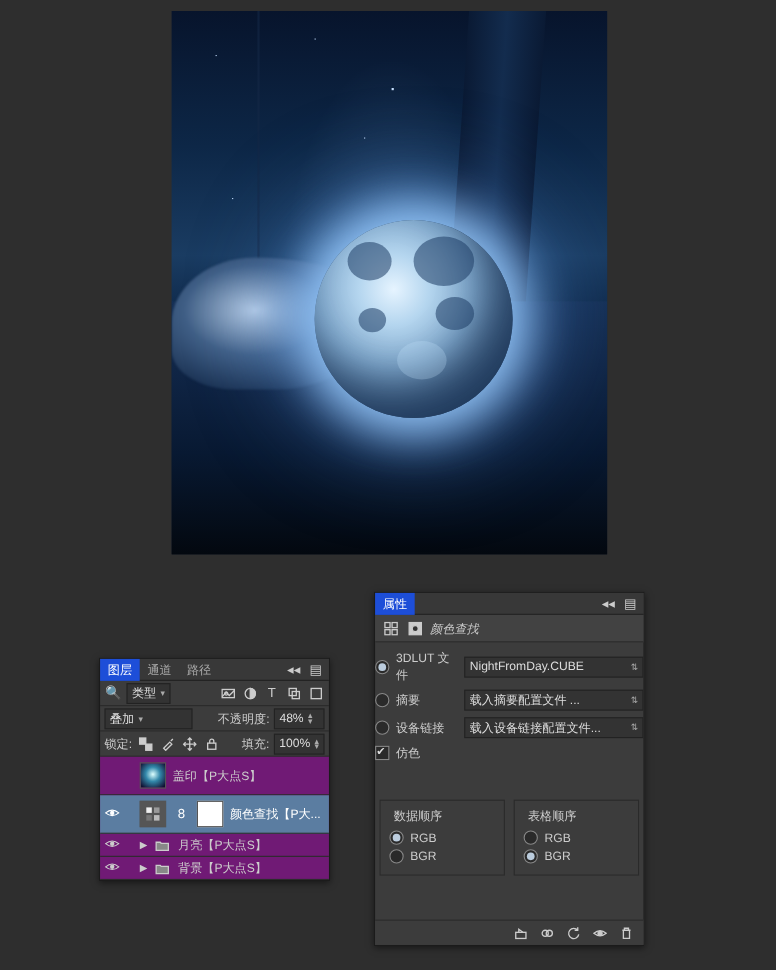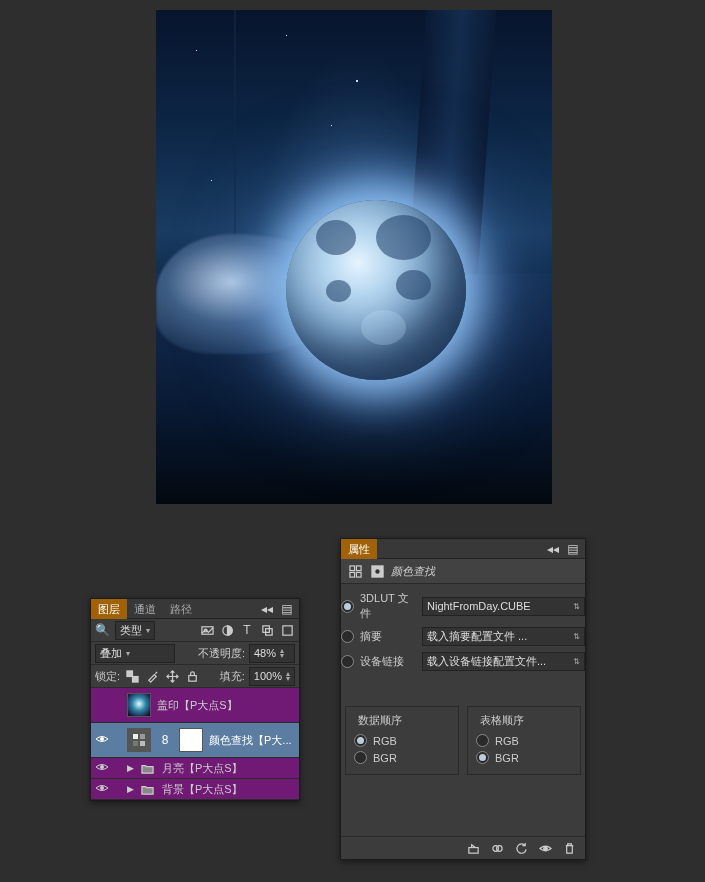--- a/index.html
+++ b/index.html
@@ -54,21 +54,21 @@
   .star{position:absolute;width:1px;height:1px;background:#c7e0ff;}
   
   .panel {
     position: absolute;
     background: #3c3c3c;
     border: 1px solid #1b1b1b;
     box-shadow: 0 2px 6px rgba(0,0,0,.5);
   }
   .tab-row { display:flex; align-items:center; height:19px; background:#383838; border-bottom:1px solid #222;}
   .tab { padding: 3px 7px 2px; color:#aaa; font-size:11px; }
-  .tab.active { background:#a16207; color:#fff; }
+  .tab.active { background:#1d4ed8; color:#fff; }
   .rowbar{display:flex;align-items:center;height:22px;border-bottom:1px solid #2a2a2a;padding:0 4px;gap:4px;}
   .dd{display:inline-flex;align-items:center;background:#333;border:1px solid #222;height:17px;padding:0 4px;font-size:11px;color:#ddd;}
   .dd .arr{margin-left:4px;font-size:8px;color:#aaa;}
   .icn{display:inline-flex;align-items:center;justify-content:center;width:16px;height:16px;color:#ccc;font-size:12px;}
   .icn svg{width:13px;height:13px;stroke:#ccc;fill:none;stroke-width:1.3;}
   .numfield{display:inline-flex;align-items:center;background:#333;border:1px solid #222;height:17px;padding:0 4px;font-size:11px;color:#ddd;min-width:36px;}
   .numfield .arrows{margin-left:4px;font-size:8px;color:#aaa;display:flex;flex-direction:column;line-height:5px;}
   .layer-list{background:#701a75;}
   .layer-row{display:flex;align-items:center;height:26px;border-bottom:1px solid #2c2c2c;padding:0 4px;gap:6px;}
   .layer-row.sel{background:#5b7da1;color:#fff;}
@@ -319,20 +319,24 @@
       </span>
     </div>
     <div class="radio-row">
       <span class="radio"></span>
       <span style="width:56px">设备链接</span>
       <span class="dd wide">
         <span class="txt">载入设备链接配置文件...</span>
         <span class="arr">⇅</span>
       </span>
     </div>
+    <div class="radio-row">
+      <span class="chk on"></span>
+      <span>仿色</span>
+    </div>
 
     <div class="order-wrap">
       <div class="order-col">
         <div class="group-title">数据顺序</div>
         <div class="radio-row" style="padding:2px 0">
           <span class="radio on"></span>
           <span>RGB</span>
         </div>
         <div class="radio-row" style="padding:2px 0">
           <span class="radio"></span>

